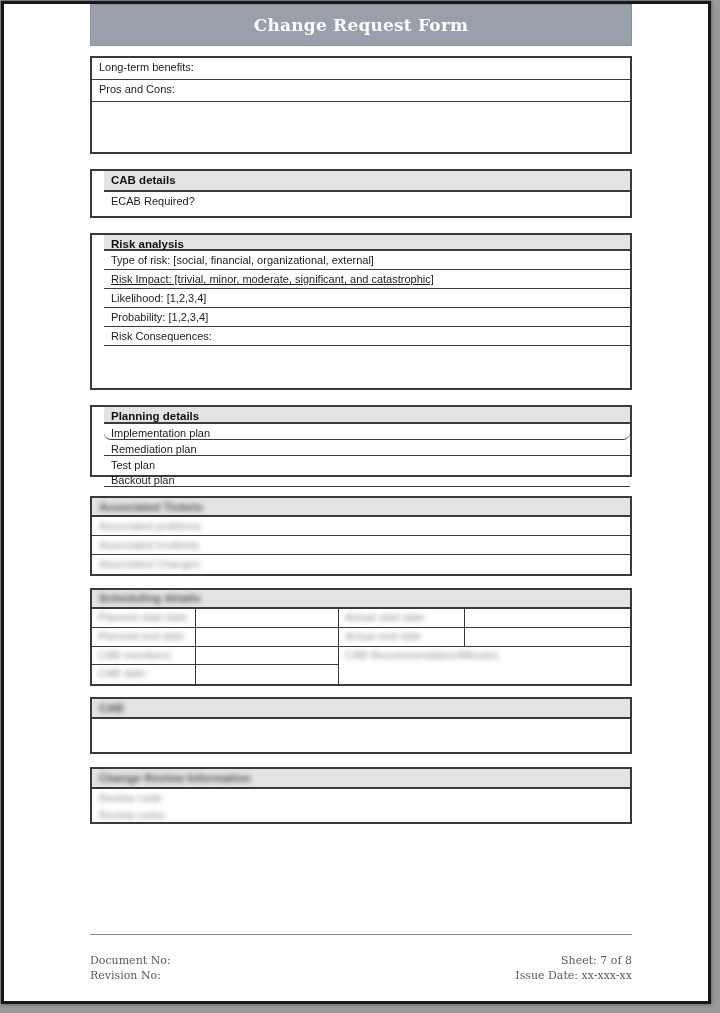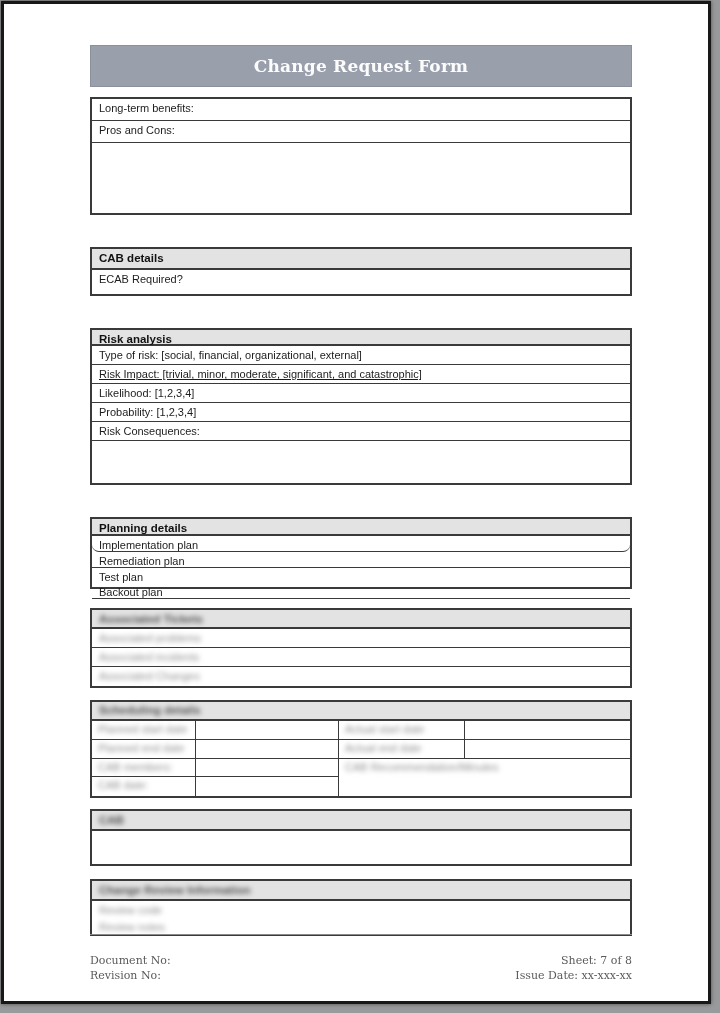--- a/index.html
+++ b/index.html
@@ -17,21 +17,20 @@
     border: 3px solid #181818;
     box-shadow: 0 0 4px rgba(0,0,0,.5);
   }
   .content {
     position: absolute;
     left: 86px; top: 0;
     width: 542px;
   }
   
   .titlebar {
-    margin-top: 41px;
     height: 42px;
     background: #99a0ac;
     border: 1px solid #8a919d;
     display: flex; align-items: center; justify-content: center;
   }
   .titlebar .title {
     font-family: "DejaVu Serif", "Liberation Serif", serif;
     font-weight: bold;
     font-size: 17px;
     color: #fcfcfd;
@@ -97,35 +96,35 @@
     padding-top: 18px;
     display: flex;
     justify-content: space-between;
     font-family: "DejaVu Serif", "Liberation Serif", serif;
     font-size: 11px;
     color: #5a5a5a;
     line-height: 15px;
   }
   .footer .right { text-align: right; }
   
-  .mt10 { margin-top: 10px; } .mt15 { margin-top: 32px; }
+  .mt10 { margin-top: 10px; } .mt15 { margin-top: 15px; padding-left: 12px; }
   .mt19 { margin-top: 19px; } .mt12 { margin-top: 12px; }
   .mt11 { margin-top: 11px; } .mt13 { margin-top: 13px; }
 </style>
 </head>
 <body>
 
 <div class="page">
   <div class="content">
 
     <div class="titlebar">
       <span class="title">Change Request Form</span>
     </div>
 
-    <div class="box mt10" style="height:118px;">
+    <div class="box mt10" style="height:98px;">
       <div class="row" style="height:22px;">Long-term benefits:</div>
       <div class="row" style="height:22px;">Pros and Cons:</div>
       <div class="fill"></div>
     </div>
 
     <div class="box mt15" style="height:49px;">
       <div class="sec-header" style="height:21px;">CAB details</div>
       <div class="row last fill">ECAB Required?</div>
     </div>
 

